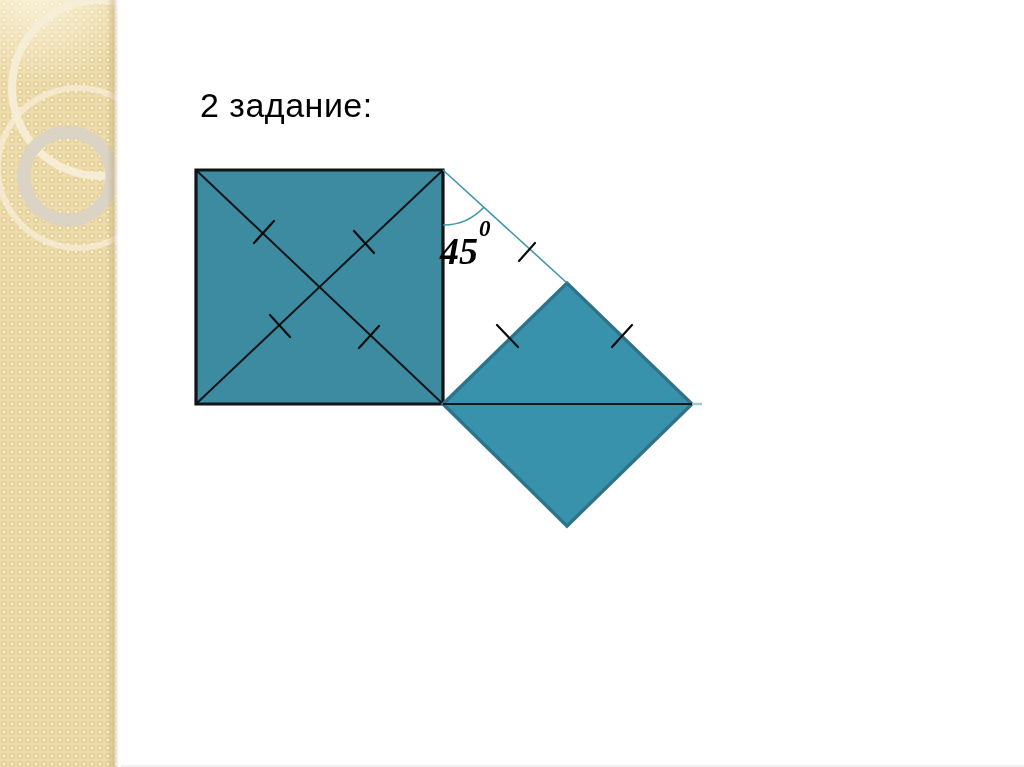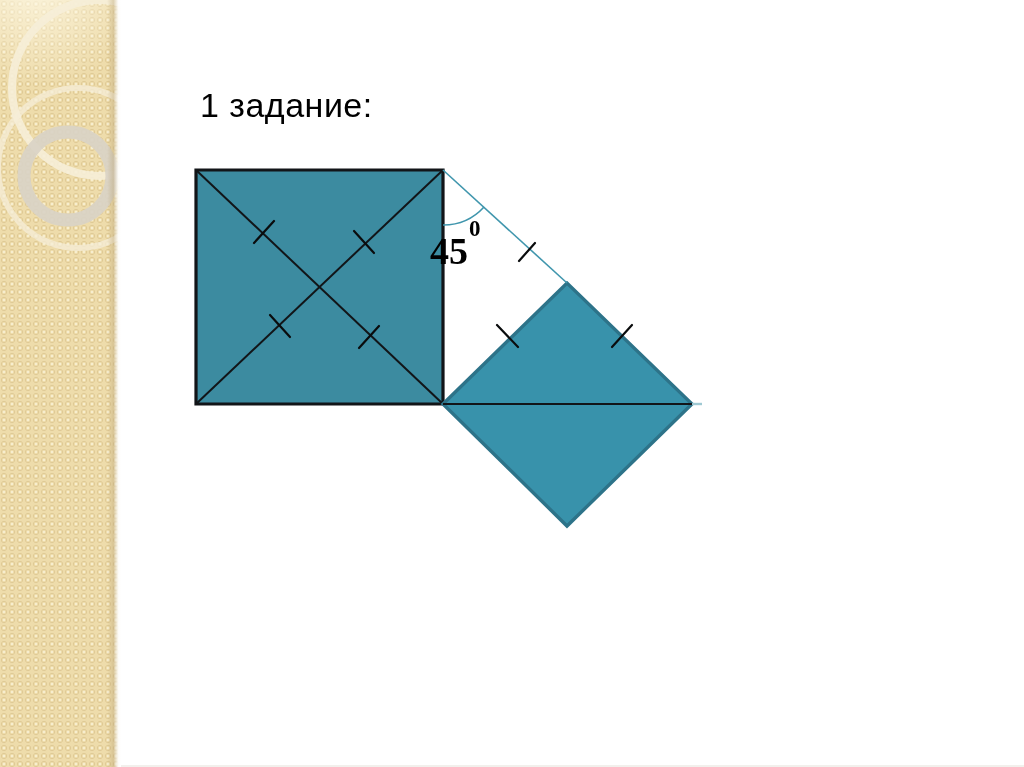--- a/index.html
+++ b/index.html
@@ -45,45 +45,46 @@
   .figure polyline, .figure path{fill:none;}
   .square-shape{fill:var(--square-fill,#3c8ba0);stroke:var(--outline-black,#121518);stroke-width:3.2;}
   .diamond-shape{fill:var(--diamond-fill,#3892ab);stroke:var(--diamond-stroke,#2d7389);stroke-width:3.4;stroke-linejoin:miter;}
   .diag-line{stroke:var(--outline-black,#121518);stroke-width:2;}
   .tick-line{stroke:#0a0c0d;stroke-width:2.2;stroke-linecap:round;}
   .thin-teal-line{stroke:var(--thin-teal,#4096ad);stroke-width:1.6;}
   .axis-line{stroke:var(--outline-black,#121518);stroke-width:2;}
   .axis-ext{stroke:var(--axis-ext,#9fc9d3);stroke-width:2.4;}
 
   .angle-label{
-    position:absolute;left:430px;top:231px;
+    position:absolute;left:440px;top:231px;
     font-family:"Liberation Serif",serif;font-weight:700;
     font-size:38px;line-height:1;color:var(--text-color,#000);
     white-space:nowrap;
+    font-style:italic;
   }
   .angle-label sup{
     font-size:23px;position:relative;top:-14px;margin-left:1px;
   }
 </style>
 </head>
 <body>
 
 <div class="slide">
 
   <aside class="sidebar">
     <div class="sidebar-highlight"></div>
     <svg class="rings" width="121" height="767" viewBox="0 0 121 767">
       <circle class="ring-cream" cx="100" cy="88" r="88" stroke-width="8" opacity="0.9"></circle>
       <circle class="ring-cream" cx="78" cy="168" r="80" stroke-width="6" opacity="0.75"></circle>
       <circle class="ring-gray" cx="68" cy="176" r="44" stroke-width="13" opacity="0.92"></circle>
     </svg>
     <div class="sidebar-edge"></div>
   </aside>
 
-  <h1 class="title">1 задание:</h1>
+  <h1 class="title">2 задание:</h1>
 
   <div class="figure">
     <svg width="1024" height="767" viewBox="0 0 1024 767">
 
       <polygon class="square-shape" points="196,170 443,170 443,404 196,404"></polygon>
       <polyline class="diag-line" points="196,170 443,404"></polyline>
       <polyline class="diag-line" points="443,170 196,404"></polyline>
       <polyline class="tick-line" points="254,243 274,221"></polyline>
       <polyline class="tick-line" points="354,231 374,253"></polyline>
       <polyline class="tick-line" points="270,315 290,337"></polyline>

